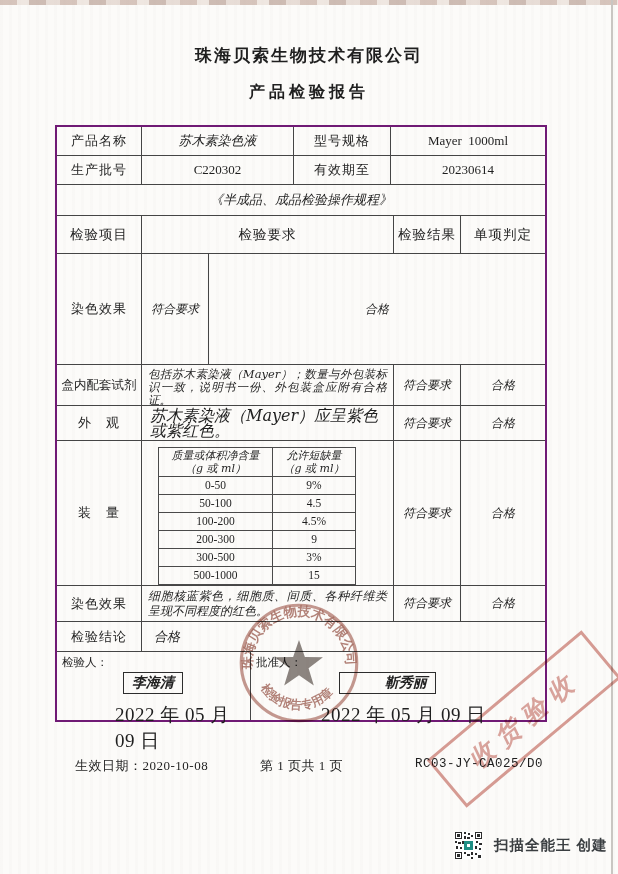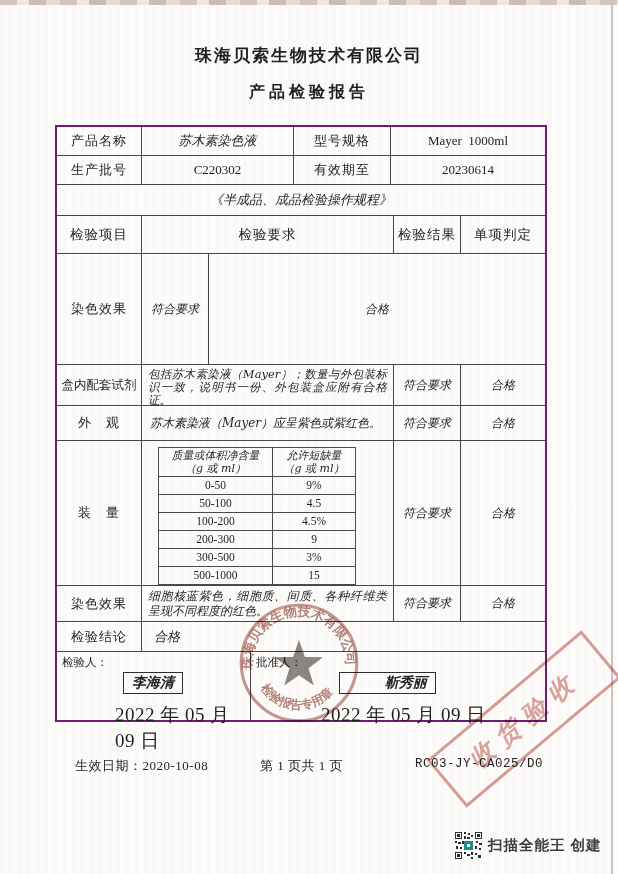--- a/index.html
+++ b/index.html
@@ -32,21 +32,21 @@
   .c-ver{width:84px;}
   .fill{flex:1;}
   .h-r1{height:28px;} .h-r2{height:28px;} .h-r3{height:30px;} .h-head{height:37px;font-family:Liberation Serif, serif;}
   .h-pkg{height:110px;} .h-kit{height:40px;} .h-app{height:34px;} .h-vol{height:144px;}
   .h-stain{height:35px;} .h-concl{height:29px;} .h-sign{height:68px;}
 
   .kai{font-family:"DejaVu Serif","Liberation Serif",serif;font-style:italic;}
   .val{font-size:13px;white-space:pre-wrap;}
   .head-cell{font-size:13.5px;font-weight:500;letter-spacing:1px;}
   .req-text{font-size:11.5px;line-height:13.5px;padding:3px 6px;text-align:justify;}
-  .req-line{font-size:12px;padding:2px 8px;line-height:15px;}
+  .req-line{font-size:16px;padding:2px 8px;line-height:15px;}
   .res-text{font-size:12px;}
   .left-pad{justify-content:flex-start;padding-left:12px;}
 
   .vol-tbl{margin:6px 0 0 16px;align-self:flex-start;border:1.6px solid #4a4a4a;width:196px;
         font-size:11.5px;}
   .vol-row{display:flex;border-bottom:1.2px solid #4a4a4a;}
   .vol-row:last-child{border-bottom:none;}
   .vol-c1{width:114px;border-right:1.2px solid #4a4a4a;box-sizing:border-box;text-align:center;}
   .vol-c2{flex:1;text-align:center;}
   .vol-head .vol-c1,.vol-head .vol-c2{padding:1px 0;font-size:11px;line-height:13px;}
@@ -63,21 +63,21 @@
   .footer-line{position:absolute;top:757px;font-size:13px;letter-spacing:.5px;}
   .f-left{left:75px;} .f-center{left:260px;} .f-right{left:415px;font-family:"Liberation Mono","DejaVu Sans Mono",monospace;font-size:12.5px;}
 
   .round-stamp{position:absolute;left:236px;top:600px;width:126px;height:126px;z-index:6;
         mix-blend-mode:multiply;opacity:.88;}
   .diag-stamp{position:absolute;left:423px;top:688px;width:196px;height:56px;z-index:5;
         transform:rotate(-40deg);border:3px solid rgba(186,78,66,.55);display:flex;
         align-items:center;justify-content:center;color:rgba(186,78,66,.5);
         font-size:25px;font-weight:bold;letter-spacing:9px;mix-blend-mode:multiply;}
 
-  .scan-credit{position:absolute;left:455px;top:832px;display:flex;align-items:center;gap:6px;}
+  .scan-credit{position:absolute;left:455px;top:832px;display:flex;align-items:center;gap:12px;}
   .credit-text{font-family:"Liberation Sans","DejaVu Sans",sans-serif;font-size:14.5px;
         font-weight:700;color:#3a3e41;letter-spacing:1px;}
 </style>
 </head>
 <body>
 
 <div class="page">
   <div class="scan-edge-top"></div>
   <div class="scan-edge-right"></div>
 

